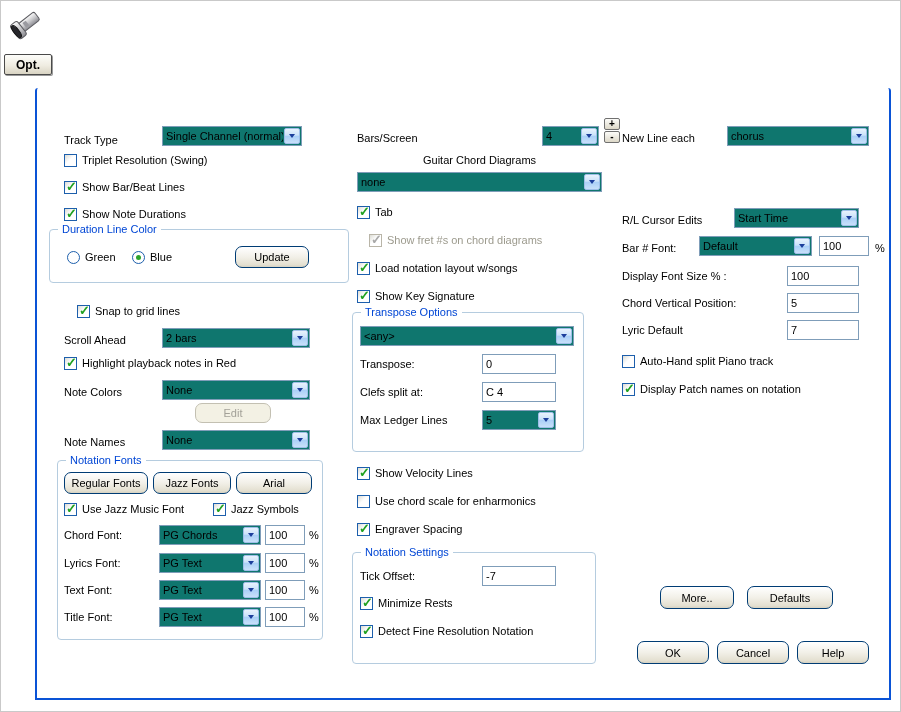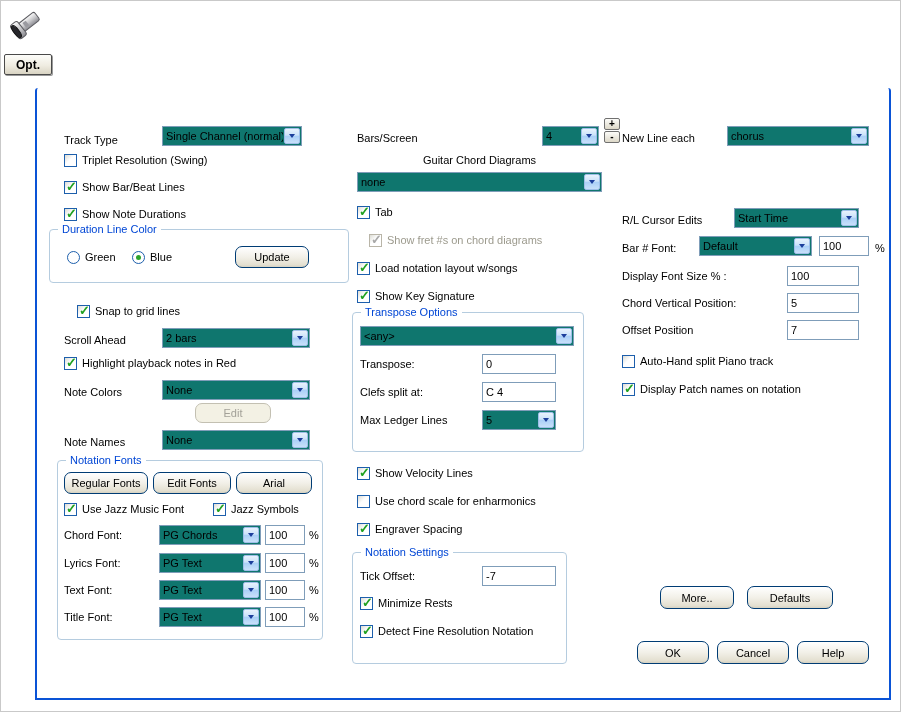--- a/index.html
+++ b/index.html
@@ -161,21 +161,21 @@
     <span class="cval">None</span>
     <span class="carrow">
         <i class="tri"></i>
       </span>
   </div>
 
   <div class="group" style="left:20px;top:372px;width:266px;height:180px">
     <span class="gtitle">Notation Fonts</span>
   </div>
   <div class="btn" style="left:27px;top:384px;width:84px">Regular Fonts</div>
-  <div class="btn" style="left:116px;top:384px;width:78px">Edit Fonts</div>
+  <div class="btn" style="left:116px;top:384px;width:78px">Jazz Fonts</div>
   <div class="btn" style="left:199px;top:384px;width:76px">Arial</div>
 
   <div class="cb" style="left:27px;top:414px">
     <span class="box on"></span>
     <span class="cbl">Use Jazz Music Font</span>
   </div>
   <div class="cb" style="left:176px;top:414px">
     <span class="box on"></span>
     <span class="cbl">Jazz Symbols</span>
   </div>
@@ -282,21 +282,21 @@
   </div>
   <div class="cb" style="left:320px;top:406px">
     <span class="box"></span>
     <span class="cbl">Use chord scale for enharmonics</span>
   </div>
   <div class="cb" style="left:320px;top:434px">
     <span class="box on"></span>
     <span class="cbl">Engraver Spacing</span>
   </div>
 
-  <div class="group" style="left:315px;top:464px;width:215px;height:112px">
+  <div class="group" style="left:315px;top:464px;width:244px;height:112px">
     <span class="gtitle">Notation Settings</span>
   </div>
   <div class="label" style="left:323px;top:482px">Tick Offset:</div>
   <input class="tfield" style="left: 445px; top: 478px; width: 74px;" value="-7">
   <div class="cb" style="left:323px;top:508px">
     <span class="box on"></span>
     <span class="cbl">Minimize Rests</span>
   </div>
   <div class="cb" style="left:323px;top:536px">
     <span class="box on"></span>
@@ -328,21 +328,21 @@
   </div>
   <input class="tfield" style="left: 782px; top: 148px; width: 50px;" value="100">
   <div class="label" style="left:838px;top:154px">%</div>
 
   <div class="label" style="left:585px;top:182px">Display Font Size % :</div>
   <input class="tfield" style="left: 750px; top: 178px; width: 72px;" value="100">
 
   <div class="label" style="left:585px;top:209px">Chord Vertical Position:</div>
   <input class="tfield" style="left: 750px; top: 205px; width: 72px;" value="5">
 
-  <div class="label" style="left:585px;top:236px">Offset Position</div>
+  <div class="label" style="left:585px;top:236px">Lyric Default</div>
   <input class="tfield" style="left: 750px; top: 232px; width: 72px;" value="7">
 
   <div class="cb" style="left:585px;top:266px">
     <span class="box"></span>
     <span class="cbl">Auto-Hand split Piano track</span>
   </div>
   <div class="cb" style="left:585px;top:294px">
     <span class="box on"></span>
     <span class="cbl">Display Patch names on notation</span>
   </div>

